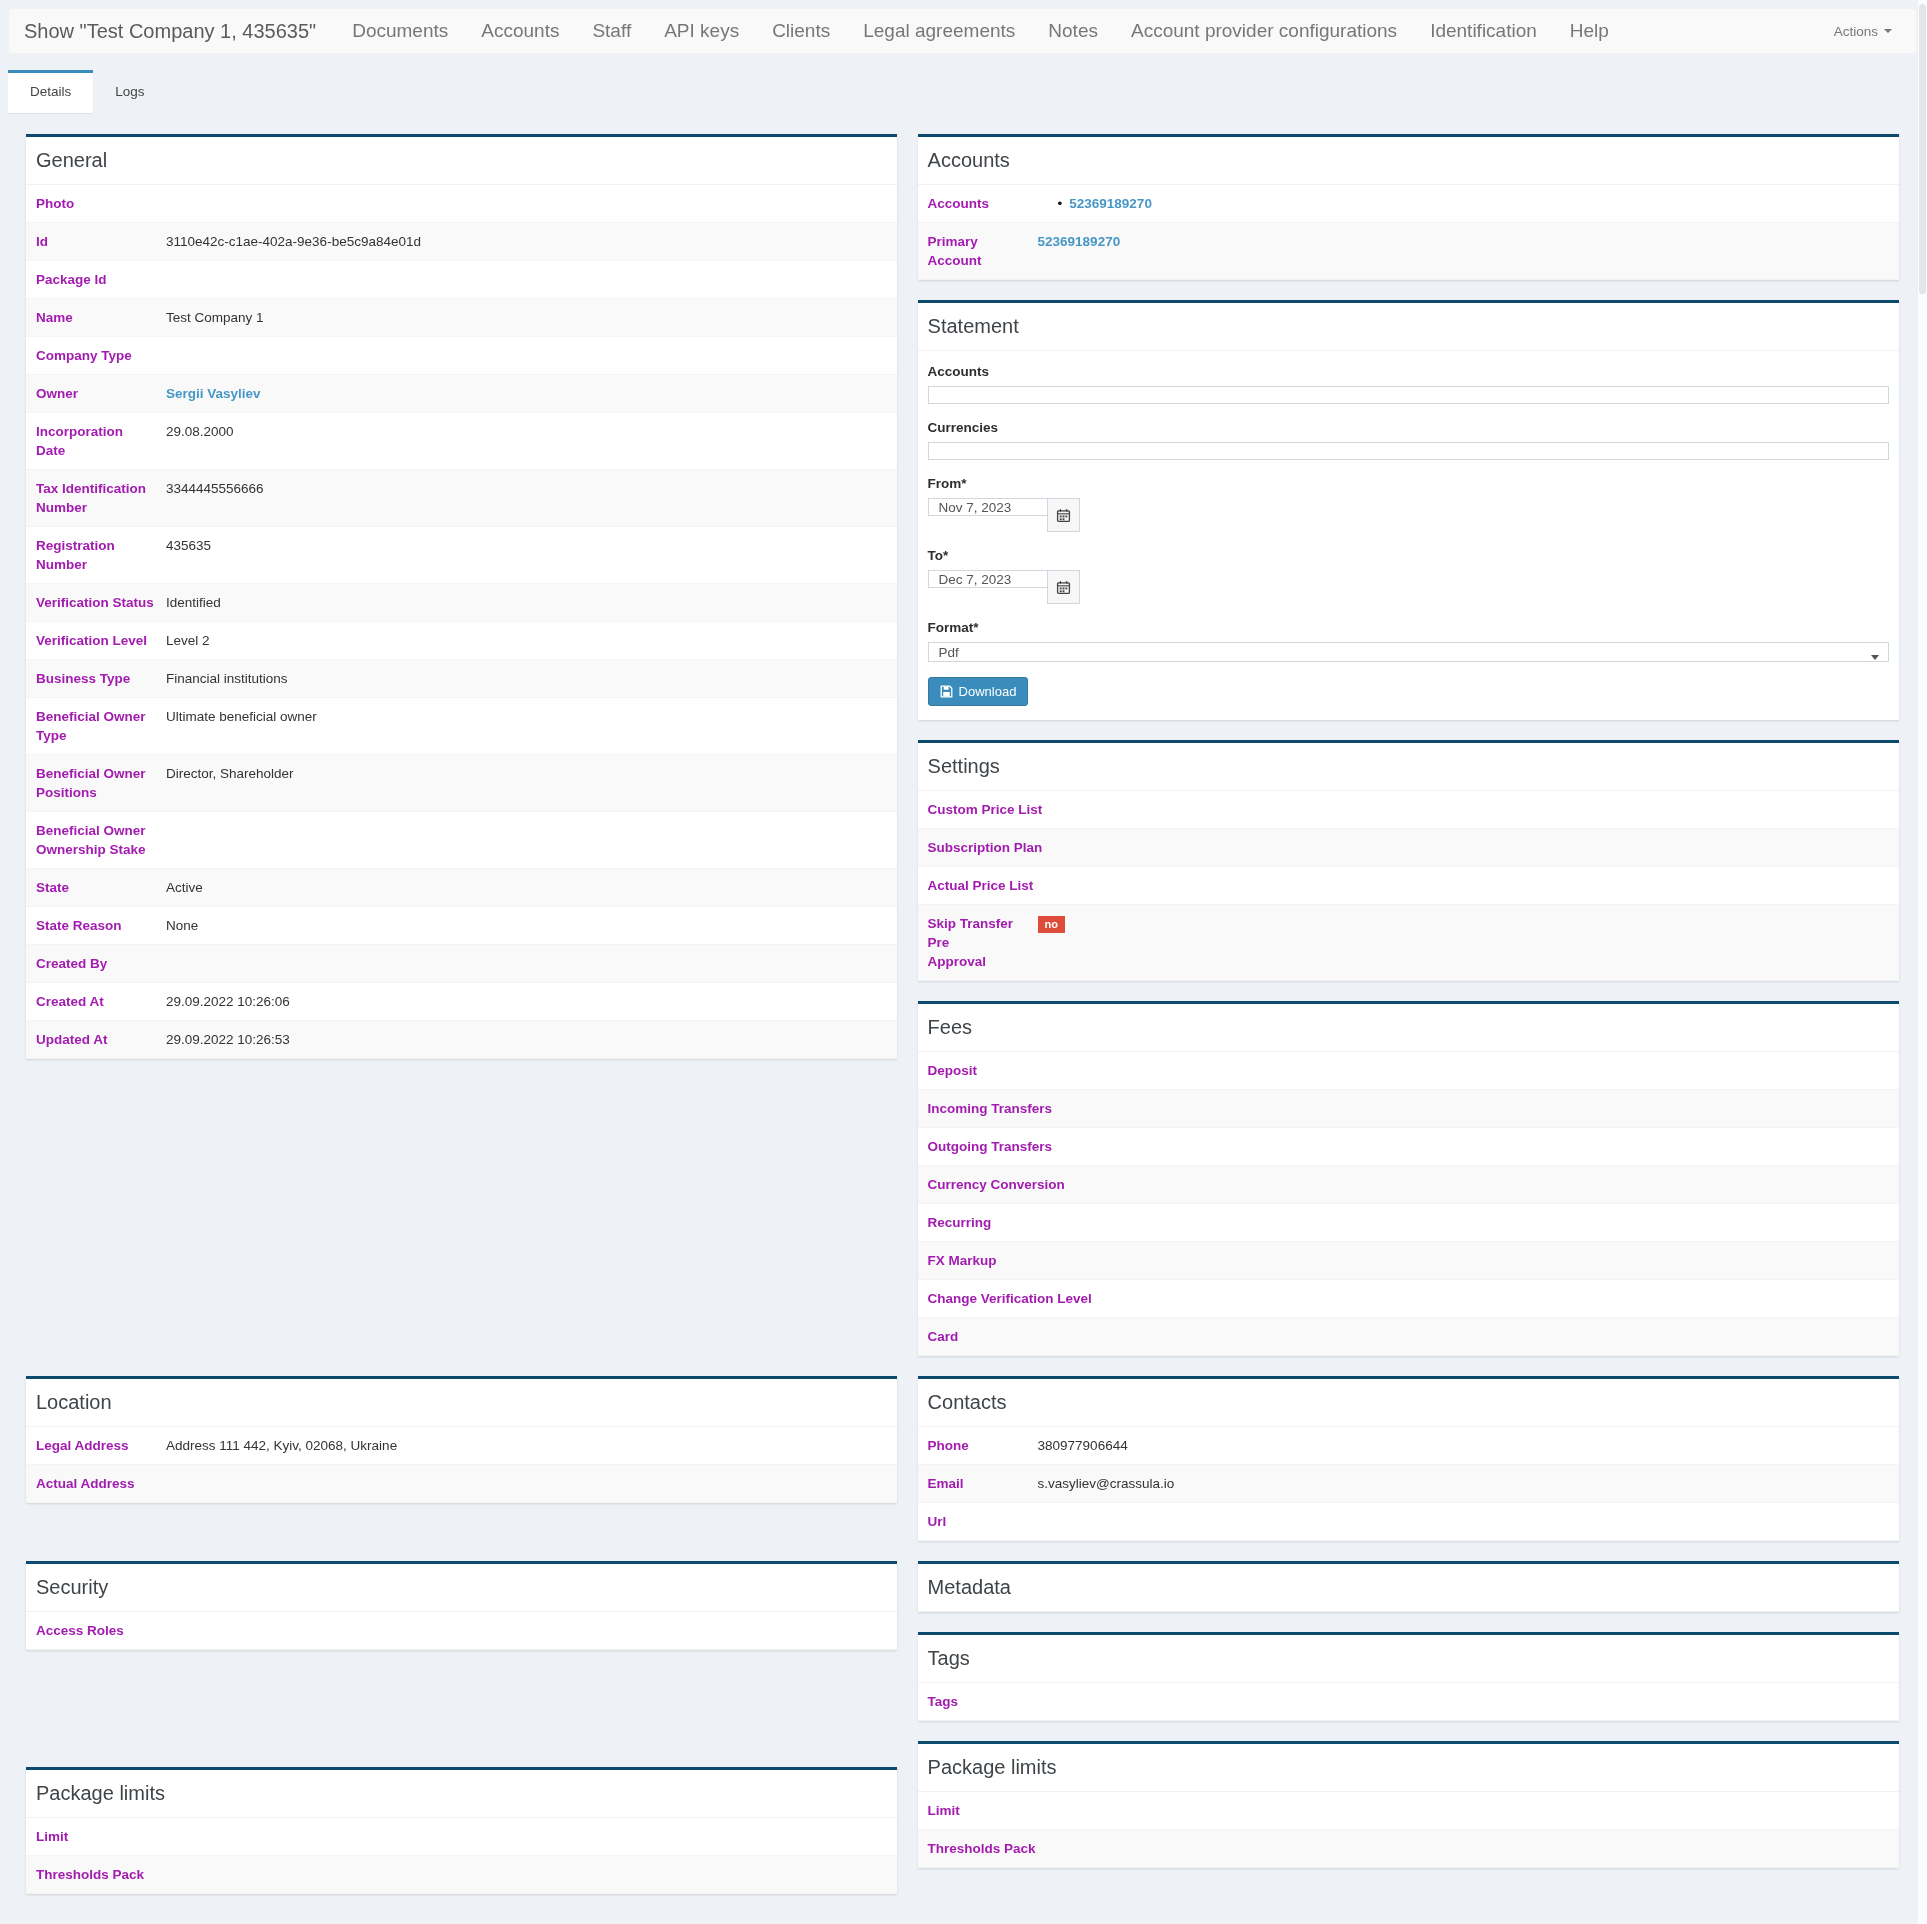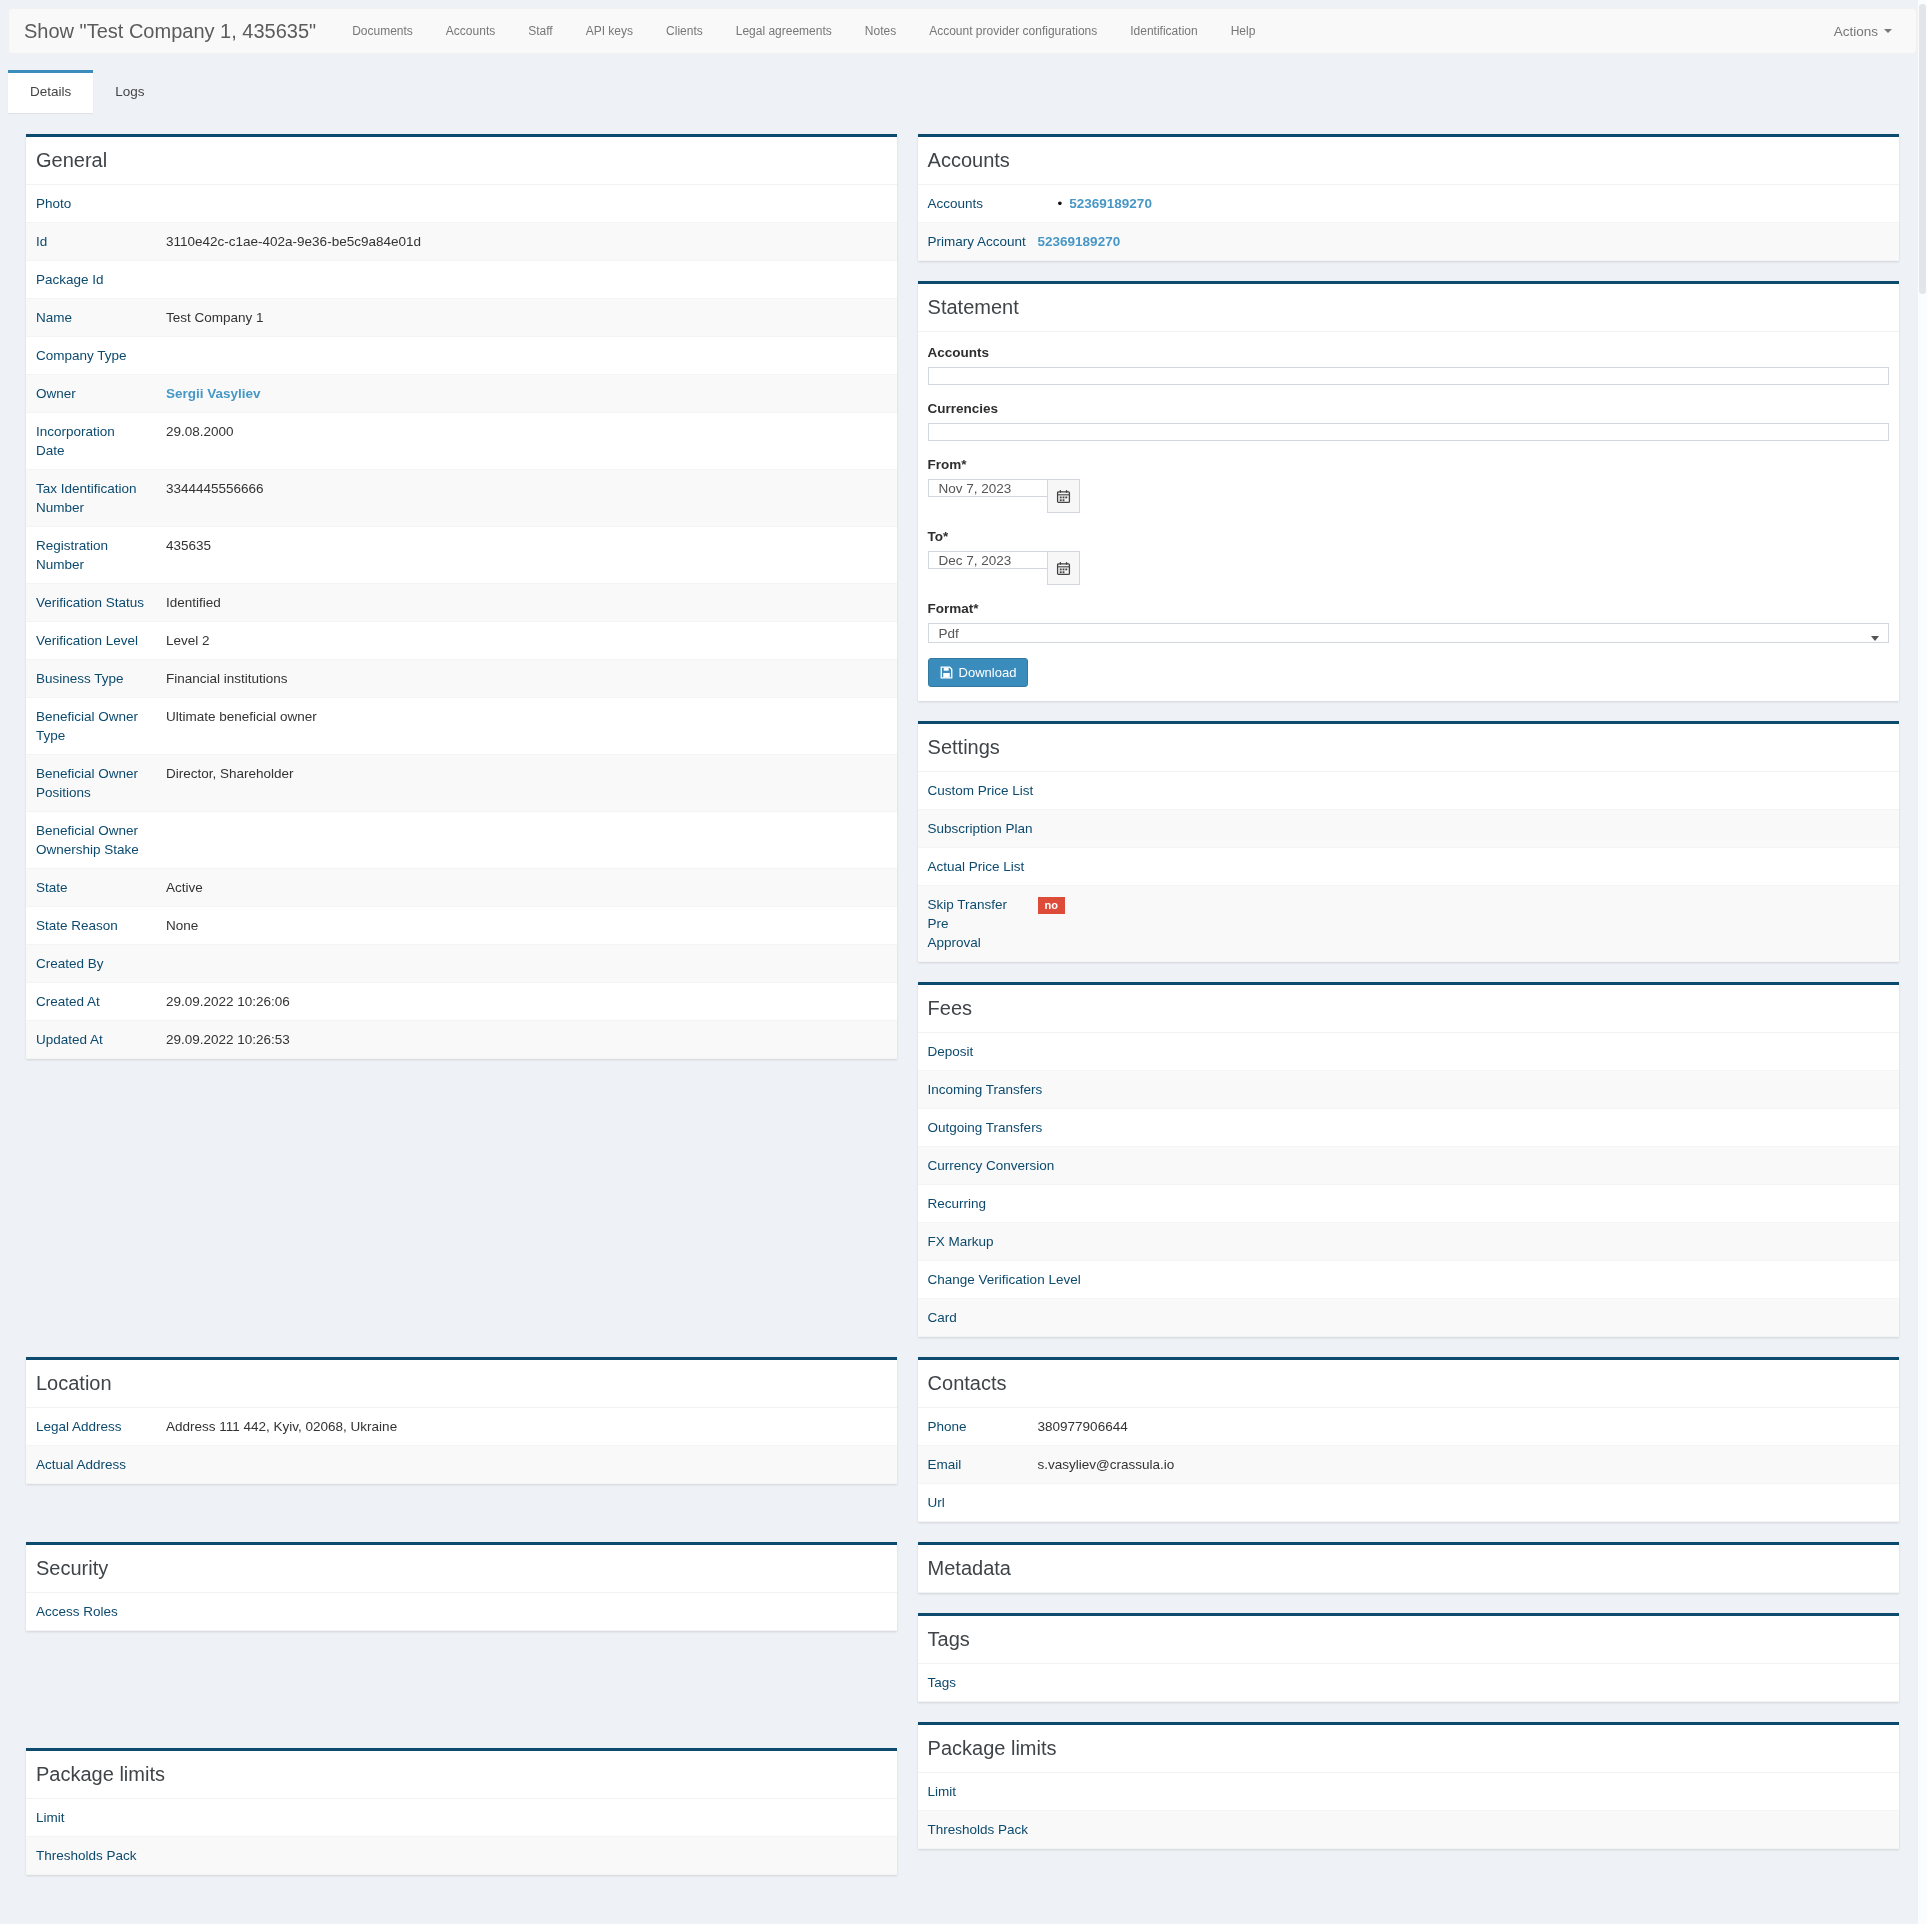--- a/index.html
+++ b/index.html
@@ -13,21 +13,21 @@
     overflow:hidden;
   }
   
   .topbar {
     position:absolute; left:8px; top:8px; right:10px; height:46px;
     background:#f9f9f9; border:1px solid #f1f1f1; border-radius:4px;
     display:flex; align-items:center;
   }
   .page-title { font-size:20px; color:#5b5b5b; margin-left:15px; margin-right:36px; white-space:nowrap; }
   .topnav { display:flex; align-items:center; }
-  .topnav .nav-item { font-size:12px; color:#777; margin-right:33px; cursor:pointer; white-space:nowrap; }
+  .topnav .nav-item { font-size:19px; color:#777; margin-right:33px; cursor:pointer; white-space:nowrap; }
   .actions { margin-left:auto; margin-right:24px; font-size:13.5px; color:#777; display:flex; align-items:center; cursor:pointer; }
   .caret-down { display:inline-block; width:0; height:0; margin-left:6px;
     border-left:4px solid transparent; border-right:4px solid transparent; border-top:4px solid #777; }
   
   .tabs { position:absolute; left:8px; top:70px; display:flex; }
   .tab { padding:14px 22px; font-size:13.5px; color:#444; cursor:pointer; }
   .tab.active { background:#fff; border-top:3px solid #3a8cbd; padding-top:11px; box-shadow:0 1px 1px rgba(0,0,0,0.06); }
   
   .content { position:absolute; top:134px; left:26px; right:28px; }
   .grid-row { display:flex; justify-content:space-between; align-items:flex-start; }
@@ -42,21 +42,21 @@
   .panel-title {
     font-size:20px; font-weight:400; color:#3f4449;
     padding:12px 10px; border-bottom:1px solid #f2f2f2;
   }
   .prow {
     display:flex; align-items:flex-start;
     padding:9px 10px; border-bottom:1px solid #f4f4f4;
     line-height:19px;
   }
   .rows .prow:nth-child(even) { background:#f9f9f9; }
-  .prow .lbl { flex:0 0 130px; font-weight:normal; color:#0c4a6e; white-space:pre-line; padding-right:8px; }
+  .prow .lbl { flex:0 0 130px; font-weight:bold; color:#a21caf; white-space:pre-line; padding-right:8px; }
   .col-r .prow .lbl { flex-basis:110px; }
   .prow .lbl.wide { flex:1 1 auto; }
   .prow .val { flex:1; color:#333; }
   .prow .val a { color:#4697c6; text-decoration:none; cursor:pointer;font-weight:bold; }
   .val.bulleted { padding-left:20px; }
   .val .bullet { color:#111; margin-right:7px; }
   .badge-no {
     display:inline-block; background:#dd4b39; color:#fff;
     font-size:11px; font-weight:bold; padding:3px 7px; border-radius:0; line-height:11px;
   }

